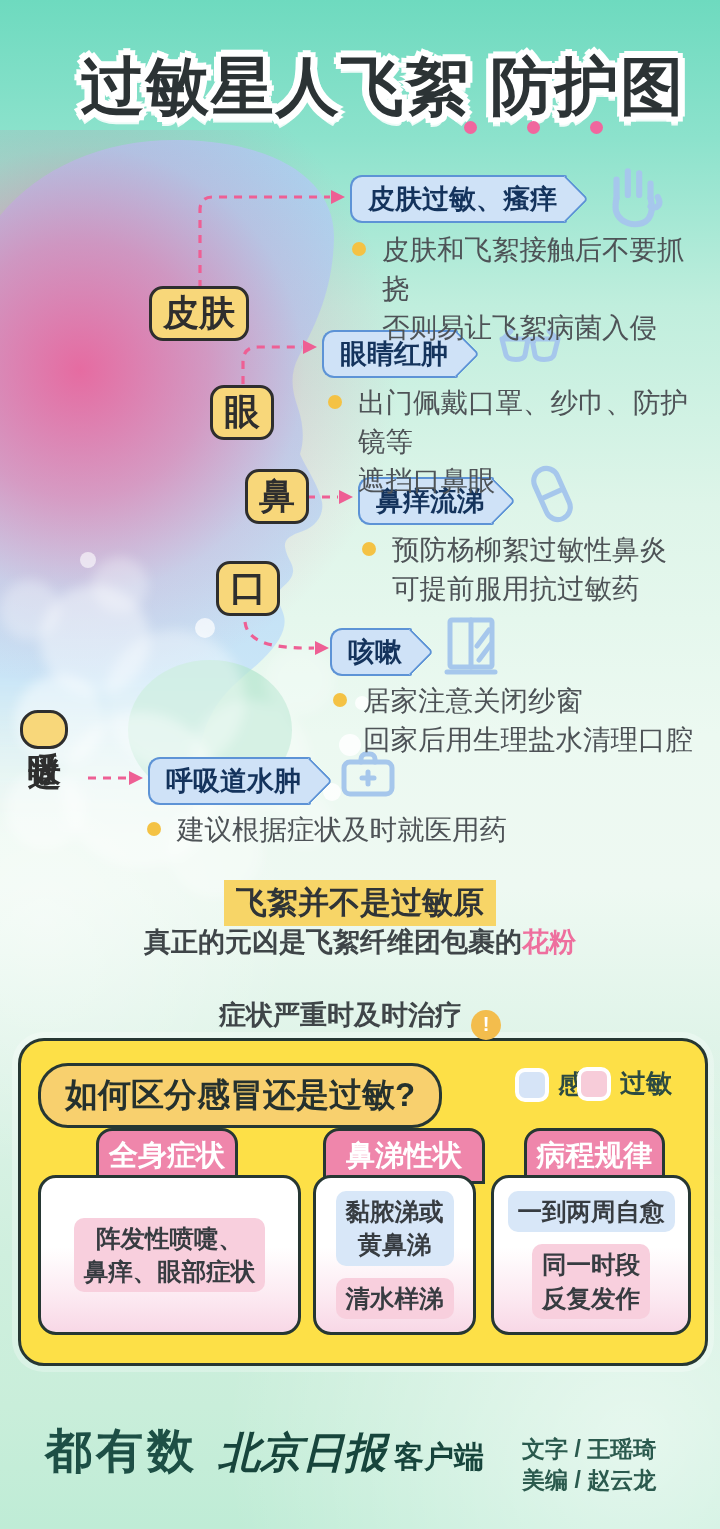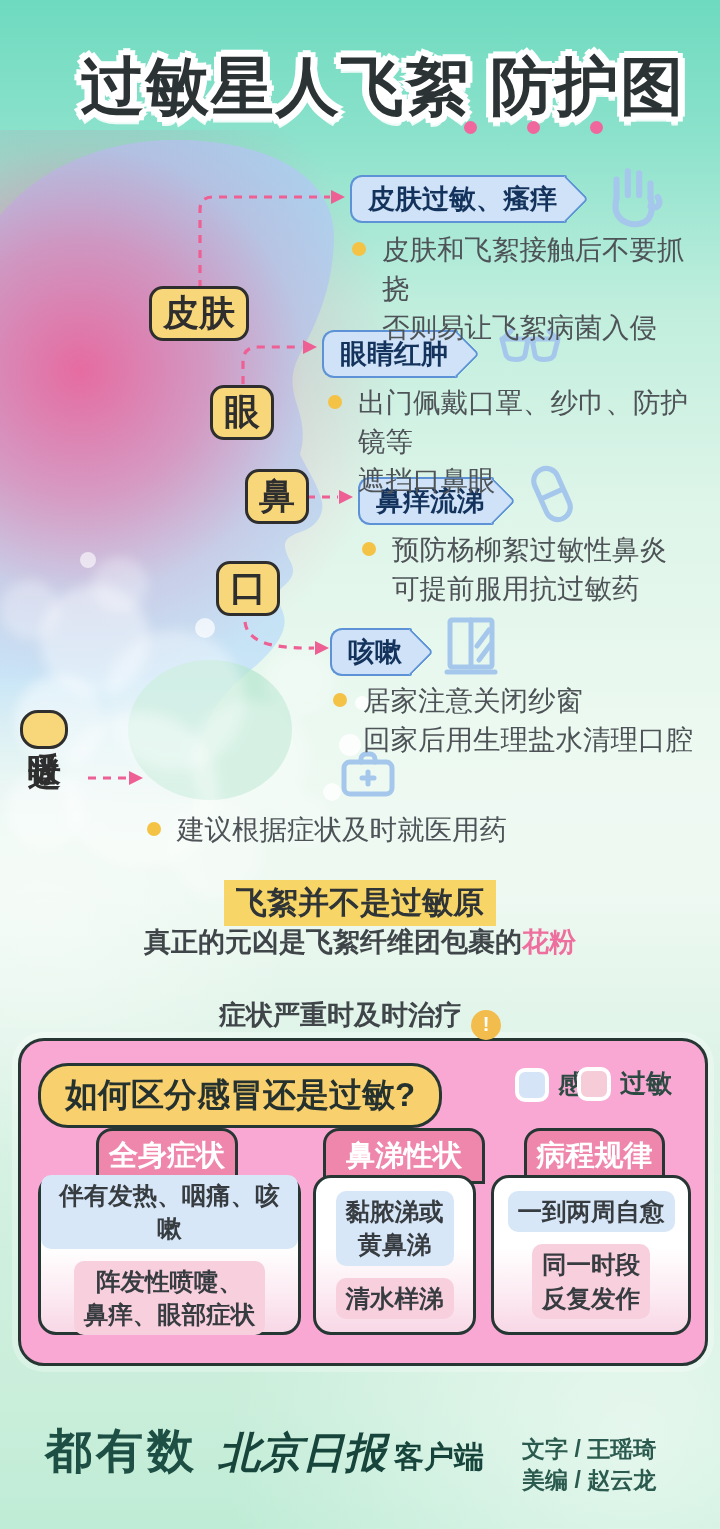--- a/index.html
+++ b/index.html
@@ -43,21 +43,21 @@
   .tip .dot { width:14px; height:14px; border-radius:50%; background:#f4c244; margin-top:12px; flex:none; }
   .tip .txt { font-size:27.5px; line-height:1.42; color:#4e5357; white-space:pre-line; font-weight:500; }
   .icon { position:absolute; z-index:5; }
   .noteline { position:absolute; left:0; width:720px; text-align:center; z-index:5; color:#3f4548; font-size:27px; font-weight:600; }
   .note-head { display:inline-block; background:#f7d567; padding:2px 12px; font-size:31px; font-weight:900; color:#2f3437; }
   .pink-em { color:#ee6f9e; font-weight:800; }
   .chip { display:inline-flex; width:30px; height:30px; border-radius:50%; align-items:center; justify-content:center;
     color:#fff; font-weight:900; font-size:20px; vertical-align:-7px; margin-left:9px; }
   .chip.check { background:#49c9a7; }
   .chip.warn { background:#f3bd4d; }
-  .cbox { position:absolute; left:18px; top:1038px; width:684px; height:322px; background:#f9a8d4;
+  .cbox { position:absolute; left:18px; top:1038px; width:684px; height:322px; background:#fde047;
     border:3px solid #263733; border-radius:26px; z-index:4; box-shadow:0 0 0 6px rgba(255,255,255,.28); }
   .cbox-title { position:absolute; left:17px; top:22px; background:#f8d06e; border:3px solid #263733; border-radius:30px;
     font-size:33px; font-weight:900; color:#25312e; padding:7px 24px; white-space:nowrap; }
   .legend-item { position:absolute; display:flex; align-items:center; gap:9px; }
   .swatch { width:34px; height:34px; border-radius:10px; border:4px solid #fff; box-sizing:border-box; }
   .swatch.cold { background:#d6e4f7; }
   .swatch.allergy { background:#f7ccd9; }
   .legend-label { font-size:26px; font-weight:700; color:#2c4a42; }
   .tab { position:absolute; top:87px; height:56px; background:#ef86ab; border:3px solid #263733; border-radius:16px 16px 0 0;
     display:flex; align-items:center; justify-content:center; color:#fff; font-weight:800; font-size:29px; z-index:1; box-sizing:border-box; }
@@ -157,20 +157,21 @@
   <div class="ylabel" style="left:149px; top:286px;">皮肤</div>
   <div class="ylabel" style="left:210px; top:385px;">眼</div>
   <div class="ylabel" style="left:245px; top:469px;">鼻</div>
   <div class="ylabel" style="left:216px; top:561px;">口</div>
   <div class="ylabel vertical" style="left:20px; top:710px;">呼吸道</div>
 
   <div class="callout" style="left:350px; top:175px;">皮肤过敏、瘙痒</div>
   <div class="callout" style="left:322px; top:330px;">眼睛红肿</div>
   <div class="callout" style="left:358px; top:477px;">鼻痒流涕</div>
   <div class="callout" style="left:330px; top:628px;">咳嗽</div>
+  <div class="callout" style="left:148px; top:757px;">呼吸道水肿</div>
 
   <svg class="icon" style="left:600px; top:161px;" width="66" height="68" viewBox="0 0 64 66">
     <g fill="none" stroke="#a6c7ec" stroke-width="6" stroke-linecap="round" stroke-linejoin="round">
       <path d="M16 36 V18"></path>
         <path d="M27 33 V10"></path>
         <path d="M38 33 V12"></path>
         <path d="M49 36 V22"></path>
       <path d="M16 36 c-2 10 -1 16 5 21 c8 6 20 6 26 -1 c4 -5 4 -12 2 -20"></path>
       <path d="M49 44 c7 3 11 -2 7 -9"></path>
     </g>
@@ -249,21 +250,20 @@
       <span class="swatch cold"></span>
       <span class="legend-label">感冒</span>
     </div>
     <div class="legend-item" style="left:556px; top:13px;margin-top:12px;">
       <span class="swatch allergy"></span>
       <span class="legend-label">过敏</span>
     </div>
 
     <div class="tab" style="left:75px; width:142px;">全身症状</div>
     <div class="card" style="left:17px; width:263px;">
-      <div class="pill cold">伴有发热、咽痛、咳嗽</div>
       <div class="pill allergy">阵发性喷嚏、
 鼻痒、眼部症状</div>
     </div>
 
     <div class="tab" style="left:302px; width:162px;font-family:Liberation Mono, monospace;">鼻涕性状</div>
     <div class="card" style="left:292px; width:163px;">
       <div class="pill cold">黏脓涕或
 黄鼻涕</div>
       <div class="pill allergy">清水样涕</div>
     </div>

